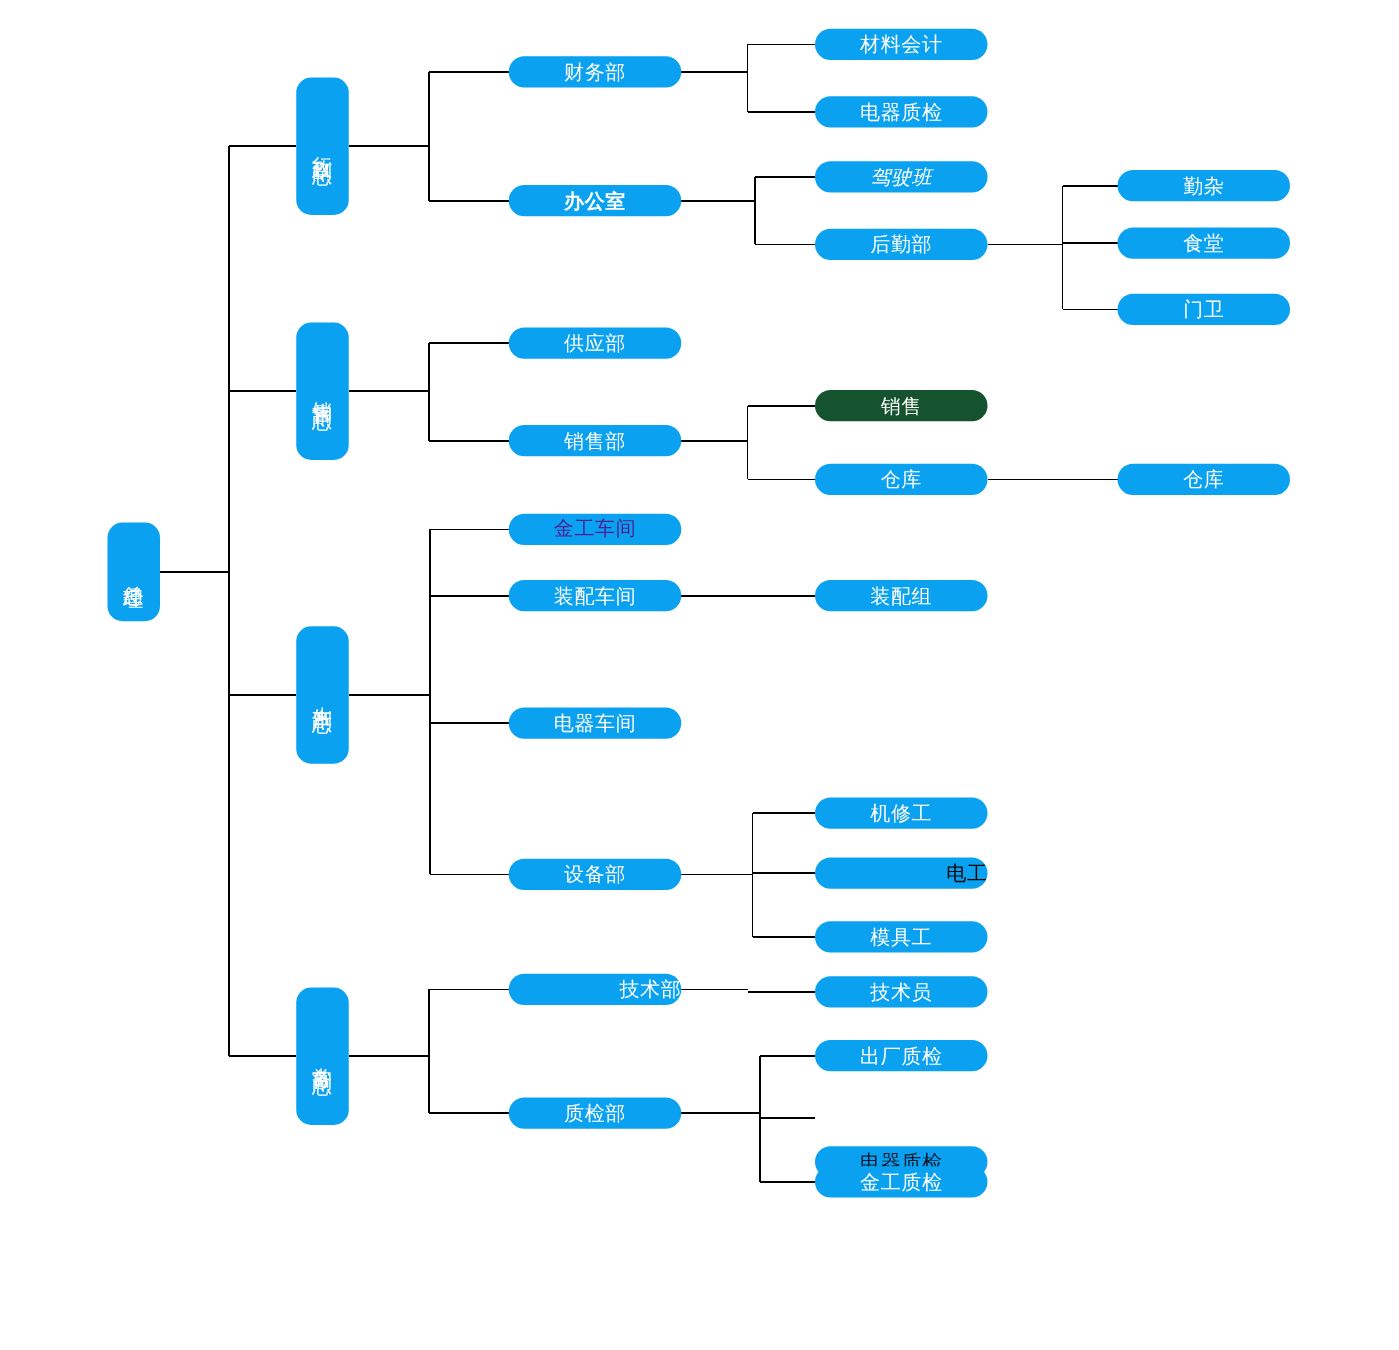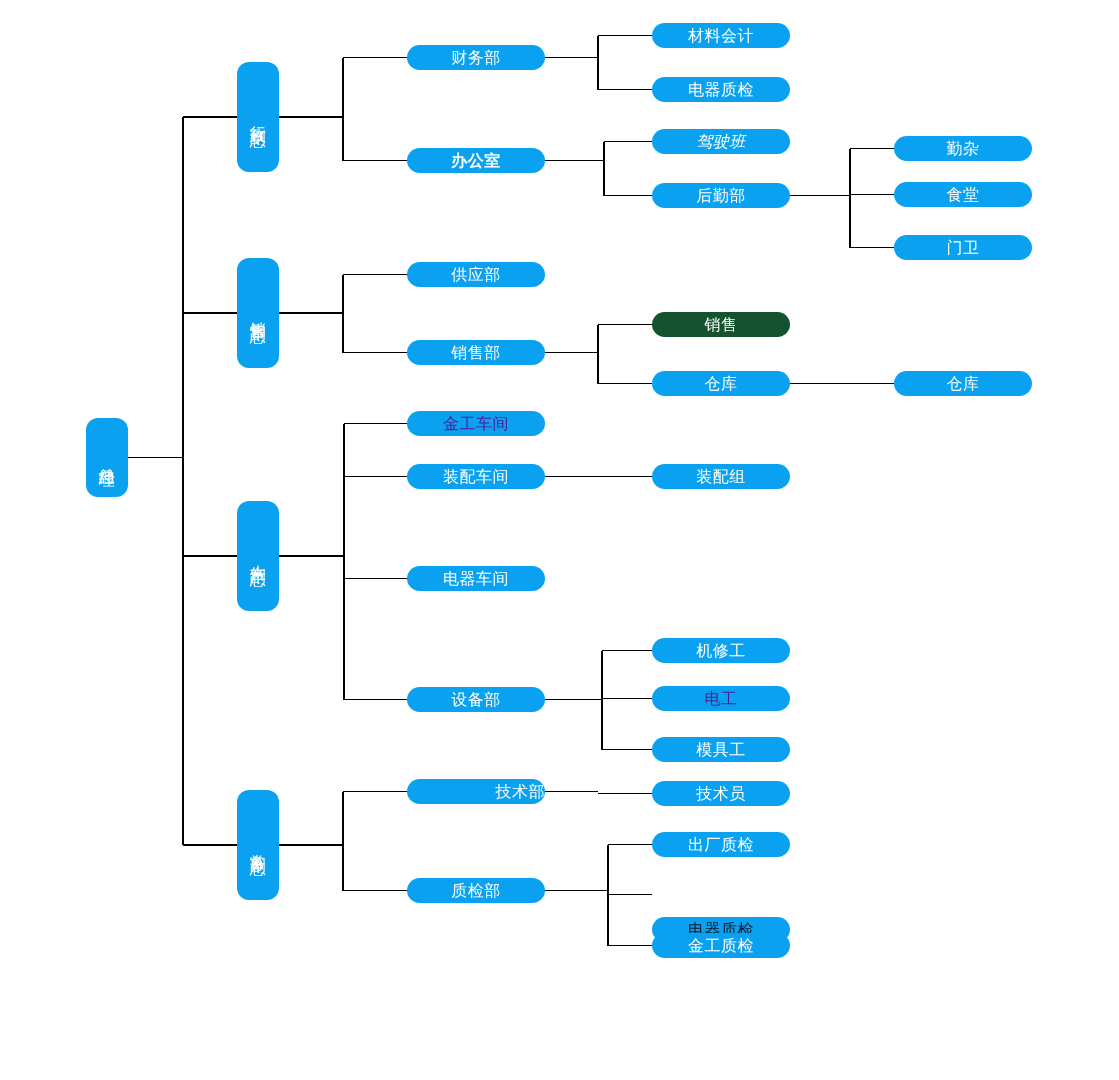--- a/index.html
+++ b/index.html
@@ -180,21 +180,21 @@
     </div>
     <div class="node horizontal" style="left: 652px; top: 371px; width: 138px; height: 25px; background: rgb(10, 162, 240); color: rgb(255, 255, 255);">
       <span class="node-label">仓库</span>
     </div>
     <div class="node horizontal" style="left: 652px; top: 464px; width: 138px; height: 25px; background: rgb(10, 162, 240); color: rgb(255, 255, 255);">
       <span class="node-label">装配组</span>
     </div>
     <div class="node horizontal" style="left: 652px; top: 638px; width: 138px; height: 25px; background: rgb(10, 162, 240); color: rgb(255, 255, 255);">
       <span class="node-label">机修工</span>
     </div>
-    <div class="node horizontal" style="left: 652px; top: 686px; width: 138px; height: 25px; background: rgb(10, 162, 240); color: #4c1d95;">
+    <div class="node horizontal" style="left: 652px; top: 686px; width: 138px; height: 25px; background: rgb(10, 162, 240); color: #000000; justify-content: flex-end;">
       <span class="node-label">电工</span>
     </div>
     <div class="node horizontal" style="left: 652px; top: 737px; width: 138px; height: 25px; background: rgb(10, 162, 240); color: rgb(255, 255, 255);">
       <span class="node-label">模具工</span>
     </div>
     <div class="node horizontal" style="left: 652px; top: 781px; width: 138px; height: 25px; background: rgb(10, 162, 240); color: rgb(255, 255, 255);">
       <span class="node-label">技术员</span>
     </div>
     <div class="node horizontal" style="left: 652px; top: 832px; width: 138px; height: 25px; background: rgb(10, 162, 240); color: rgb(255, 255, 255);">
       <span class="node-label">出厂质检</span>

